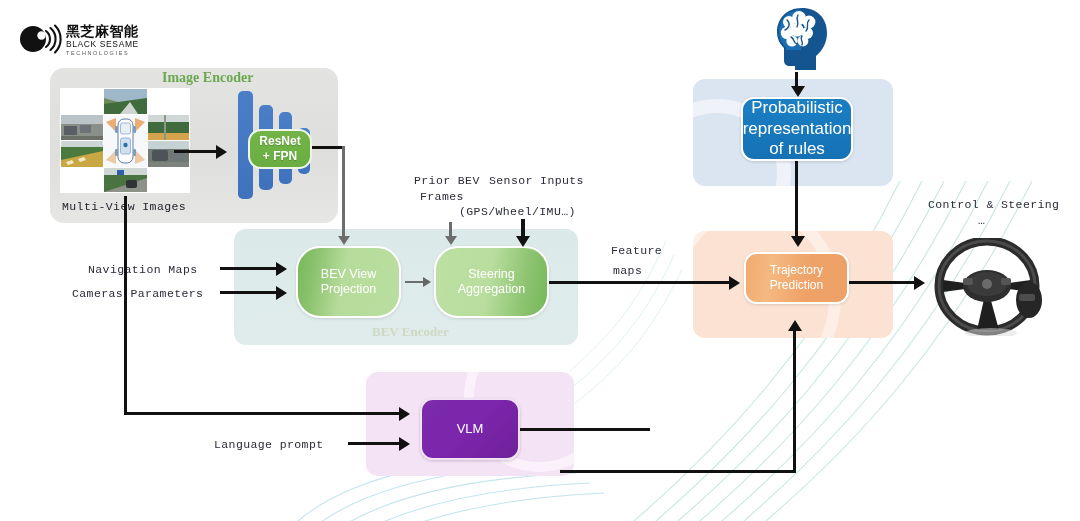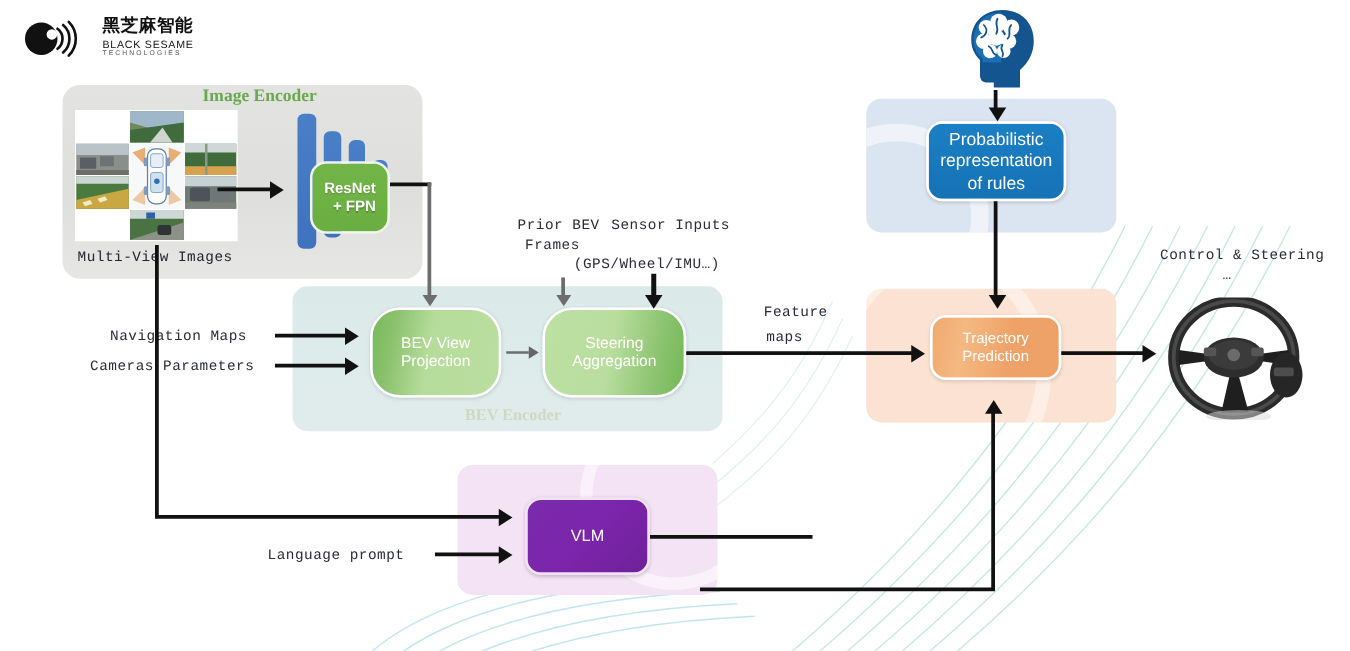--- a/index.html
+++ b/index.html
@@ -8,21 +8,21 @@
     background:#ffffff;
     font-family:"Liberation Sans", sans-serif;
   }
   #stage{position:absolute;left:0;top:0;width:1080px;height:521px;overflow:hidden;background:#fff;}
 
   
   .bg-deco{position:absolute;right:-10px;bottom:-20px;width:520px;height:420px;pointer-events:none;}
   .bg-deco2{position:absolute;left:250px;bottom:-60px;width:420px;height:220px;pointer-events:none;opacity:.9;}
 
   
-  .logo{position:absolute;left:18px;top:14px;width:160px;height:42px;display:flex;align-items:flex-start;gap:20px;}
+  .logo{position:absolute;left:18px;top:14px;width:160px;height:42px;display:flex;align-items:flex-end;gap:4px;}
   .logo-mark{width:44px;height:34px;flex:0 0 auto;}
   .logo-text{display:flex;flex-direction:column;justify-content:center;line-height:1;}
   .logo-cn{font-size:14px;font-weight:bold;color:#111;letter-spacing:.5px;font-family:"DejaVu Sans",sans-serif;}
   .logo-en{font-size:8.5px;font-weight:normal;color:#111;letter-spacing:.6px;margin-top:2.5px;}
   .logo-sub{font-size:5.4px;color:#555;letter-spacing:1.7px;margin-top:2px;}
 
   
   .panel{position:absolute;border-radius:14px;}
   .panel-title{position:absolute;font-family:"Liberation Serif",serif;font-weight:bold;margin-left:14px;}
 
@@ -53,33 +53,33 @@
   .node{position:absolute;border-radius:24px;display:flex;align-items:center;justify-content:center;
         text-align:center;color:#fff;box-sizing:border-box;}
   .node span{display:block;line-height:1.22;}
 
   #node-bevproj{left:296px;top:246px;width:105px;height:72px;font-size:12.5px;
      background:linear-gradient(100deg,#76b959 0%,#8cc26e 18%,#b6dc9b 45%,#b9de9f 100%);
      border:2px solid #fff;box-shadow:0 1px 3px rgba(0,0,0,.12);}
   #node-temporal{left:434px;top:246px;width:115px;height:72px;font-size:12.5px;
      background:linear-gradient(280deg,#74b857 0%,#8dc471 22%,#b8dd9d 52%,#bde0a3 100%);
      border:2px solid #fff;box-shadow:0 1px 3px rgba(0,0,0,.12);}
-  #node-rules{left:741px;top:97px;width:112px;height:64px;font-size:14px;
+  #node-rules{left:741px;top:97px;width:112px;height:64px;font-size:17px;
      background:linear-gradient(180deg,#1b7fc4 0%,#1572b5 100%);
      border:2px solid #fff;box-shadow:0 1px 3px rgba(0,0,0,.15);border-radius:13px;}
   #node-traj{left:744px;top:252px;width:105px;height:52px;font-size:12px;
      background:linear-gradient(100deg,#f0a96e 0%,#f4b981 25%,#efa268 60%,#eda166 100%);
      border:2px solid #fff;box-shadow:0 1px 3px rgba(0,0,0,.12);border-radius:13px;}
   #node-vlm{left:420px;top:398px;width:100px;height:62px;font-size:13px;font-weight:500;
      background:linear-gradient(135deg,#7a2bab 0%,#7b25ab 50%,#6e2199 100%);
      border:2px solid #f0e2f4;box-shadow:0 1px 3px rgba(0,0,0,.18);border-radius:13px;}
-  #node-resnet{left:248px;top:129px;width:64px;height:58px;font-size:12px;font-weight:bold;
+  #node-resnet{left:248px;top:129px;width:64px;height:40px;font-size:12px;font-weight:bold;
      background:linear-gradient(180deg,#72b447 0%,#6aae41 100%);
      border:2px solid #eef6e8;border-radius:13px;z-index:6;
-     text-shadow:0 1px 1px rgba(0,0,0,.2);text-align:right;}
+     text-shadow:0 1px 1px rgba(0,0,0,.2);}
 
   
   #mv-grid{position:absolute;left:60px;top:88px;width:130px;height:105px;background:#fff;}
 
   
   .bar{position:absolute;border-radius:5px;background:linear-gradient(180deg,#4a7fc8 0%,#3f72bd 100%);z-index:4;}
 
   
   .conn{position:absolute;background:#111;z-index:3;}
   .hline{height:3px;}

